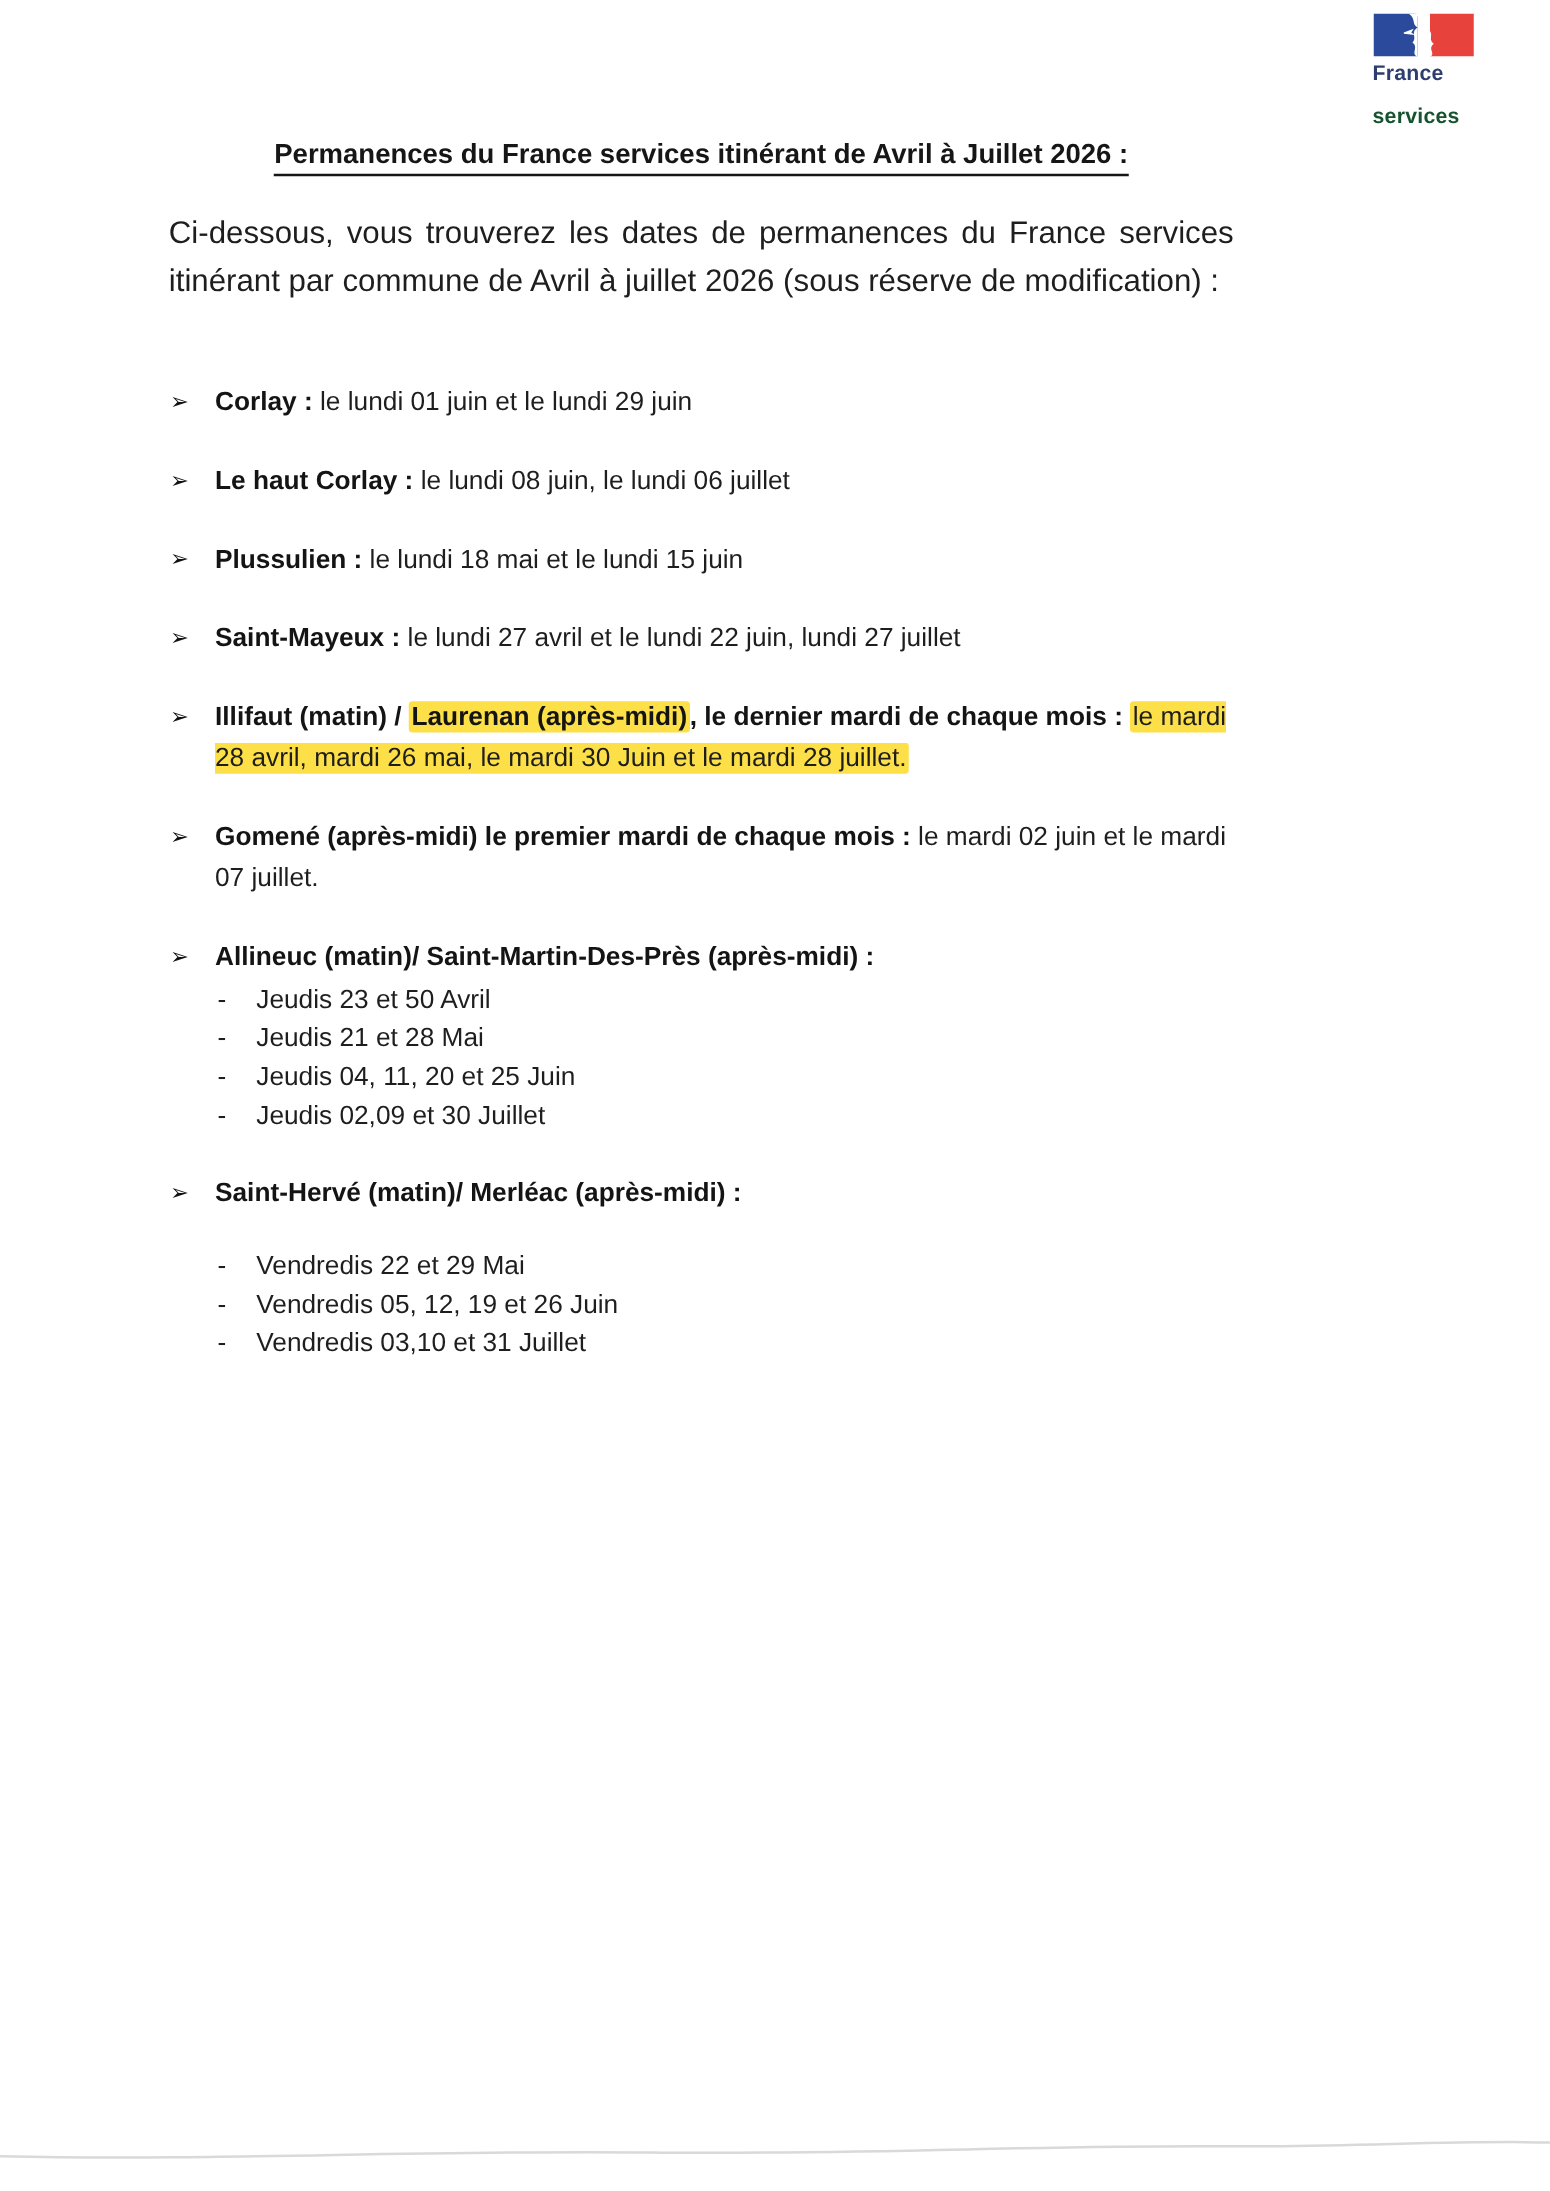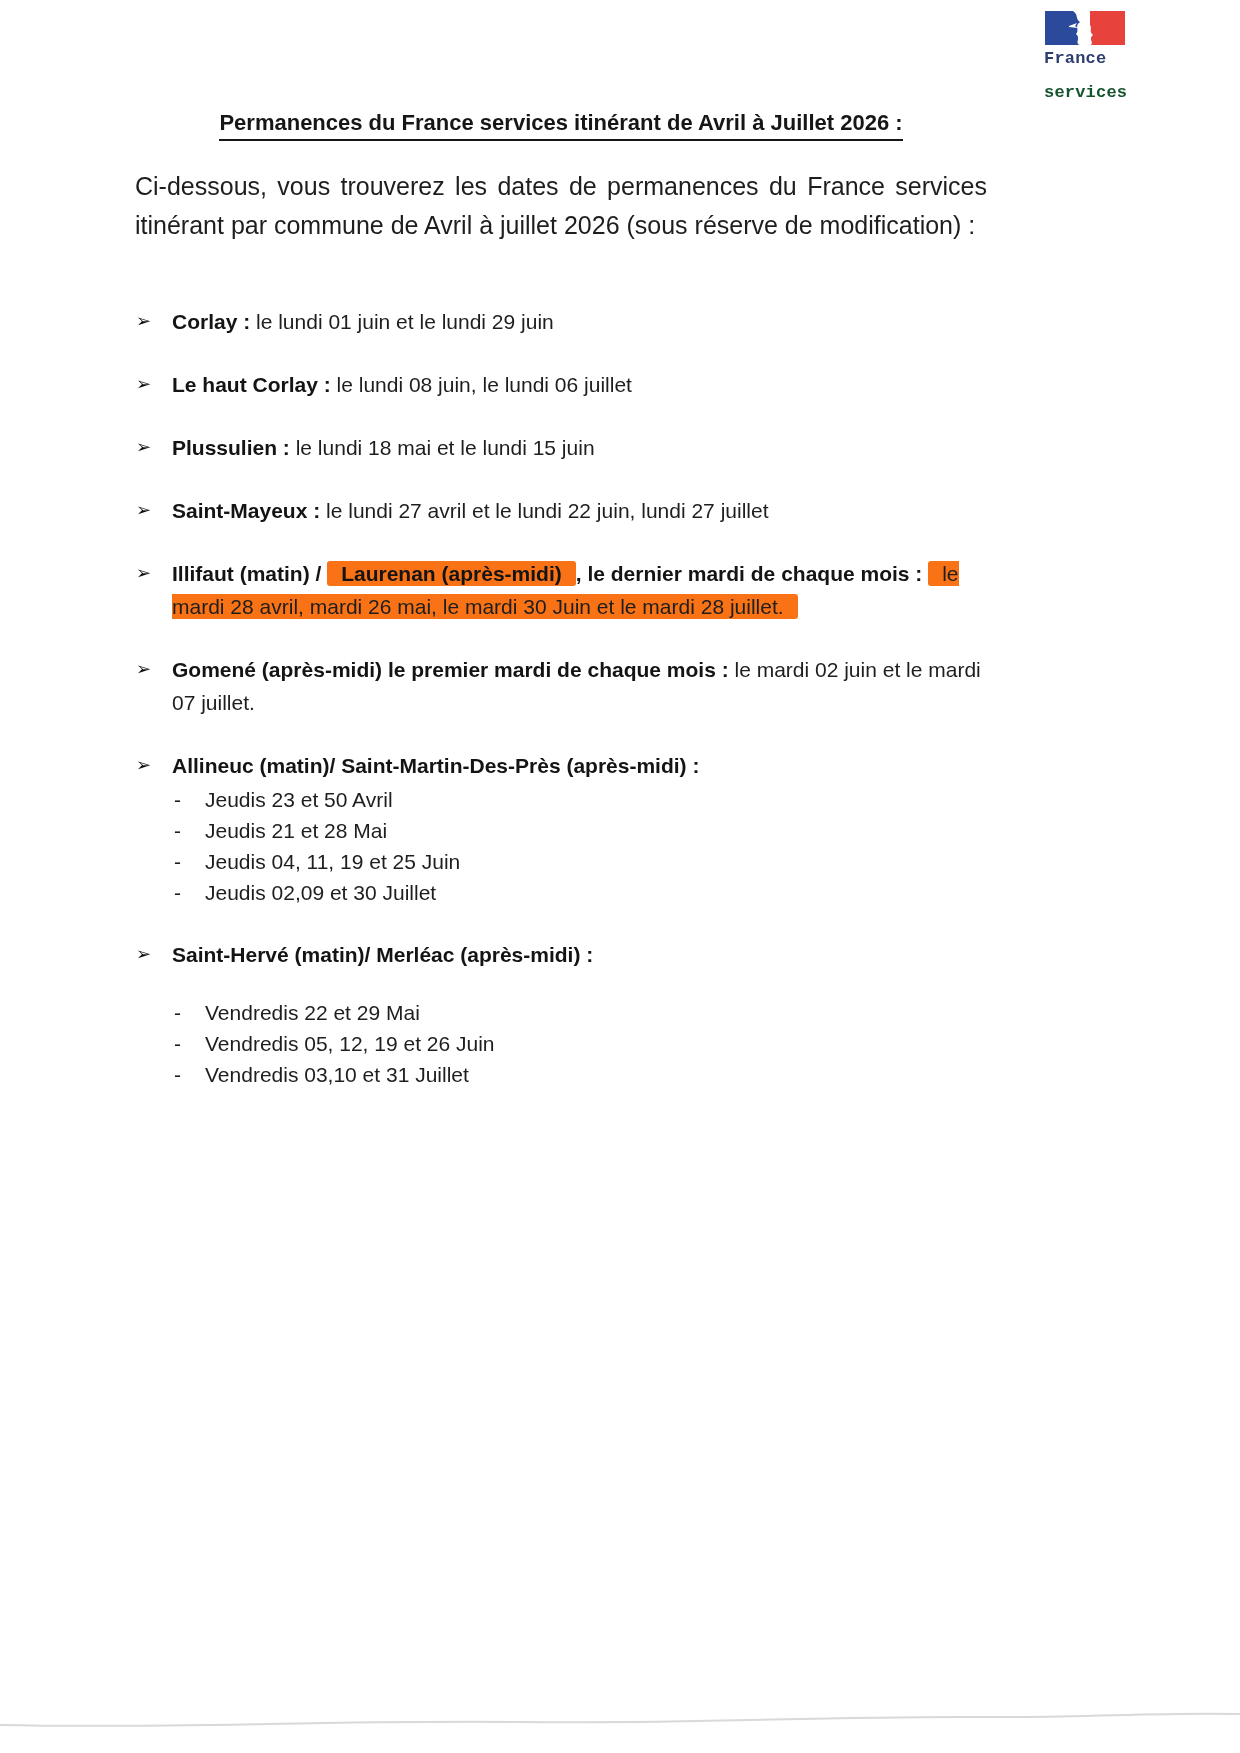--- a/index.html
+++ b/index.html
@@ -13,23 +13,22 @@
     width: 1240px;
     height: 1753px;
     background: #ffffff;
     overflow: hidden;
   }
 
   
   .logo {
     position: absolute;
     top: 10px;
-    left: 1044px;
+    left: 1098px;
     width: 90px;
-    font-family: Liberation Mono, monospace;
   }
   .logo-flag { display: block; width: 82px; height: 36px; }
   .logo-name {
     font-weight: 700;
     font-size: 17px;
     line-height: 18px;
     letter-spacing: 0.2px;
     margin-top: 4px;
   }
   .logo-france   { color: #2e3d6f; }
@@ -75,23 +74,23 @@
     flex: none;
     width: 37px;
     font-size: 18px;
     line-height: 33px;
     color: #111;
     padding-left: 1px;
   }
   .item-body { flex: 1; }
   .b { font-weight: 700; color: #141414; }
   .hl {
-    background: #f97316;
+    background: #fde047;
     border-radius: 3px;
-    padding: 1px 14px;
+    padding: 1px 2px;
   }
 
   .sublist { margin-top: 2px; }
   .sublist.gap-top { margin-top: 26px; }
   .subitem { display: flex; align-items: flex-start; line-height: 31px; }
   .dash { flex: none; width: 33px; padding-left: 2px; }
 
   
   .scan-edge {
     position: absolute;
@@ -168,21 +167,21 @@
           <div class="subitem">
               <span class="dash">-</span>
               <span>Jeudis 23 et 50 Avril</span>
             </div>
           <div class="subitem">
               <span class="dash">-</span>
               <span>Jeudis 21 et 28 Mai</span>
             </div>
           <div class="subitem">
               <span class="dash">-</span>
-              <span>Jeudis 04, 11, 19 et 25 Juin</span>
+              <span>Jeudis 04, 11, 20 et 25 Juin</span>
             </div>
           <div class="subitem">
               <span class="dash">-</span>
               <span>Jeudis 02,09 et 30 Juillet</span>
             </div>
         </div>
       </div>
     </div>
 
     <div class="item">

